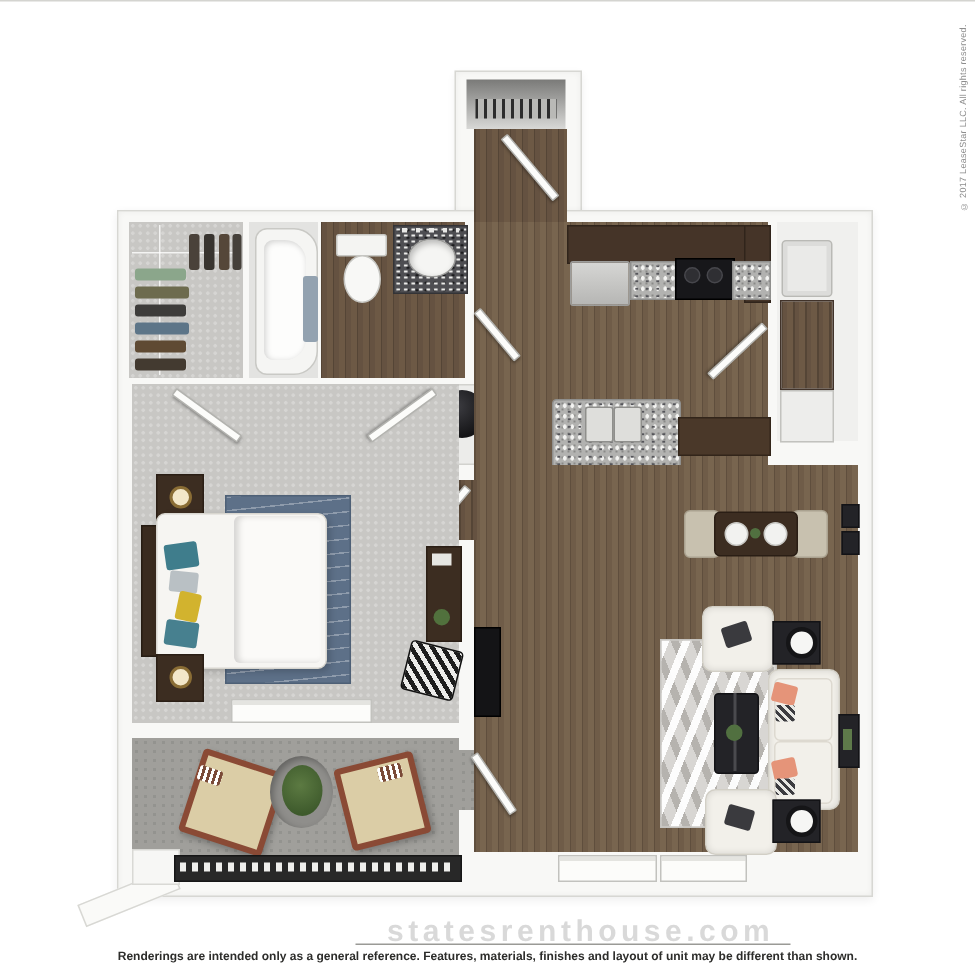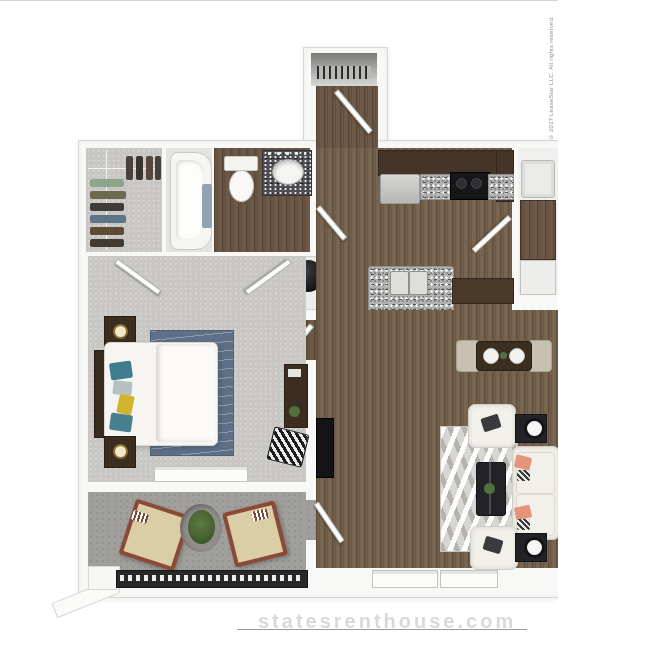--- a/index.html
+++ b/index.html
@@ -1,16 +1,16 @@
 <!DOCTYPE html>
 <html><head>
 <meta charset="utf-8">
 <style>
   html,body{margin:0;padding:0;background:#ffffff;}
-  #screen{position:relative;width:558px;height:650px;background:#ffffff;overflow:hidden;
+  #screen{position:relative;width:650px;height:650px;background:#ffffff;overflow:hidden;
           font-family:"Liberation Sans",sans-serif;}
   .abs{position:absolute;}
   .topline{left:0;top:0;width:650px;height:1px;background:#d4d4d0;}
   
   .wallbox{background:#f8f8f6;border:1px solid #d7d7d3;box-shadow:0 2px 6px rgba(0,0,0,0.07), inset 0 0 4px rgba(0,0,0,0.05);}
   
   .wood{background:repeating-linear-gradient(90deg,#5f4e3d 0 1px,#6f5c48 1px 4px,#78654f 4px 8px);}
   .wood-dark{background:repeating-linear-gradient(90deg,#554536 0 1px,#655241 1px 4px,#6d5945 4px 8px);}
   .carpet{background:#c8c7c4;background-image:radial-gradient(rgba(255,255,255,0.25) 1px,transparent 1px);background-size:5px 5px;}
   .concrete{background:#a09f9b;background-image:radial-gradient(rgba(0,0,0,0.08) 1px,transparent 1px);background-size:6px 6px;}
@@ -170,13 +170,14 @@
   <div class="abs" style="left:228px;top:506px;width:46px;height:48px;background:#dbcda6;border:4px solid #8a4a35;border-radius:3px;transform:rotate(-14deg);box-shadow:2px 2px 4px rgba(0,0,0,0.25);"></div>
   <div class="abs pillow" style="left:252px;top:510px;width:16px;height:10px;background:repeating-linear-gradient(90deg,#fff 0 2px,#7a4a38 2px 4px);transform:rotate(-14deg);"></div>
   <div class="abs" style="left:180px;top:504px;width:42px;height:48px;border-radius:50%;background:#8f8e8b;box-shadow:inset 2px 2px 5px rgba(0,0,0,0.3);"></div>
   <div class="abs" style="left:188px;top:510px;width:27px;height:34px;border-radius:50%;background:radial-gradient(circle at 45% 40%,#5c7a42,#3e5a2c 75%);"></div>
   <div class="abs railing" style="left:116px;top:570px;width:190px;height:16px;"></div>
   <div class="abs railing-dashes" style="left:120px;top:575px;width:182px;height:6px;"></div>
 
   <div class="abs copyright" style="right:4px;top:8px;height:132px;">© 2017 LeaseStar LLC. All rights reserved.</div>
   <div class="abs watermark" style="left:258px;top:610px;">statesrenthouse.com</div>
   <div class="abs divider" style="left:237px;top:629px;width:290px;"></div>
+  <div class="abs disclaimer" style="left:0;top:633px;">Renderings are intended only as a general reference. Features, materials, finishes and layout of unit may be different than shown.</div>
 </div>
 
 </body></html>

